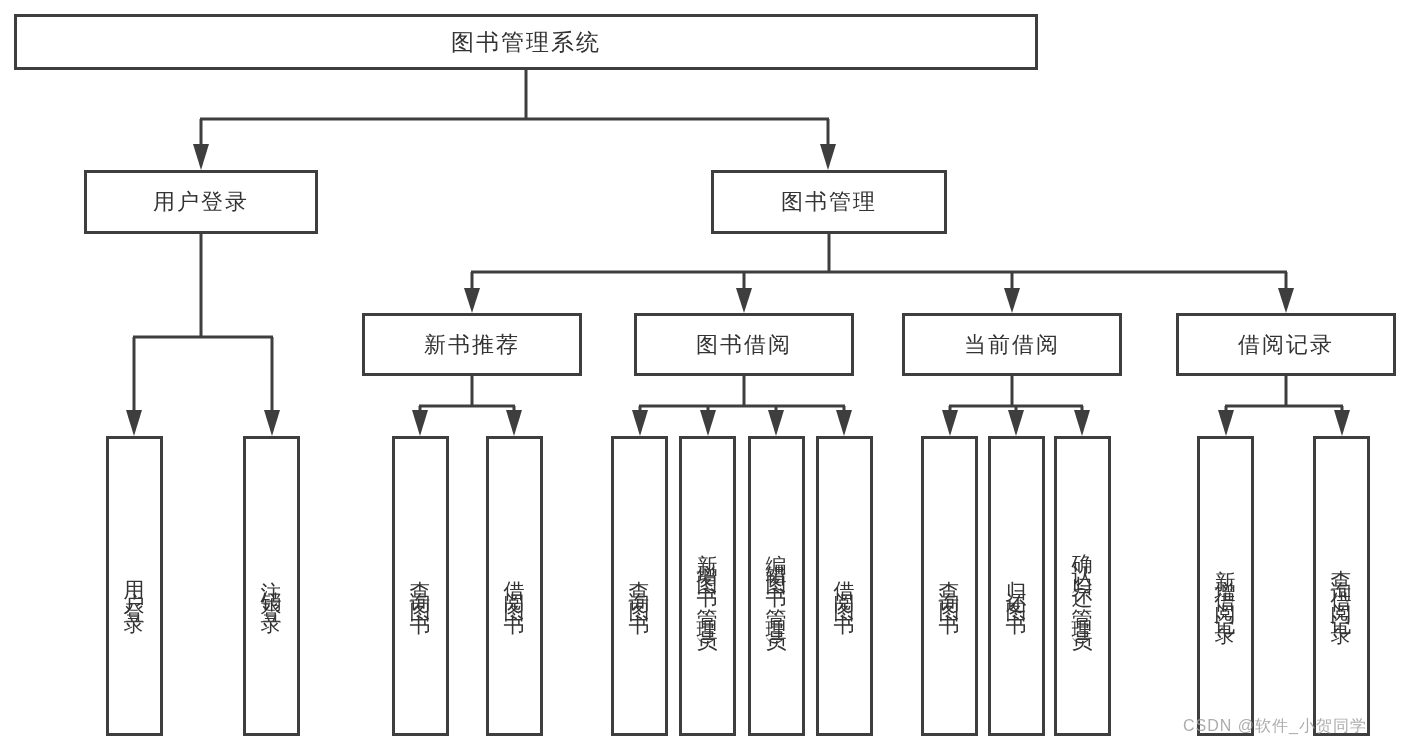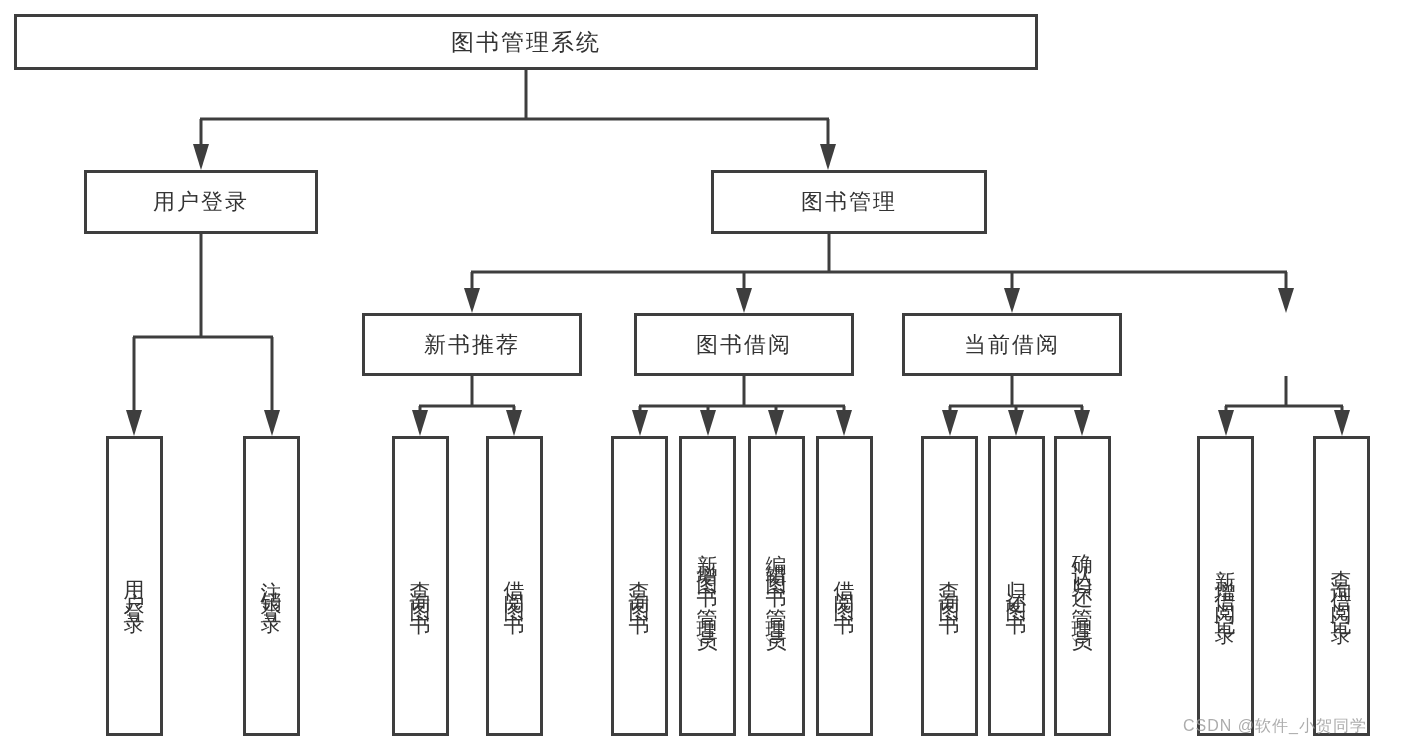--- a/index.html
+++ b/index.html
@@ -133,33 +133,36 @@
     </g>
   </svg>
 
   <div class="node root-box" style="left:14px;top:14px;width:1024px;height:56px">
     <span class="lbl">图书管理系统</span>
   </div>
 
   <div class="node l2" style="left:84px;width:234px">
     <span class="lbl">用户登录</span>
   </div>
-  <div class="node l2" style="left:711px;width:276px">
+  <div class="node l2" style="left:711px;width:236px">
     <span class="lbl">图书管理</span>
   </div>
 
   <div class="node l3" style="left:362px;width:220px">
     <span class="lbl">新书推荐</span>
   </div>
   <div class="node l3" style="left:902px;width:220px">
     <span class="lbl">当前借阅</span>
   </div>
   <div class="node l3" style="left:634px;width:220px">
     <span class="lbl">图书借阅</span>
   </div>
+  <div class="node l3" style="left:1176px;width:220px">
+    <span class="lbl">借阅记录</span>
+  </div>
 
   <div class="node leaf" style="left:106px">
     <span class="vlbl">用户登录</span>
   </div>
   <div class="node leaf" style="left:243px">
     <span class="vlbl">注销登录</span>
   </div>
 
   <div class="node leaf" style="left:392px">
     <span class="vlbl">查询图书</span>

